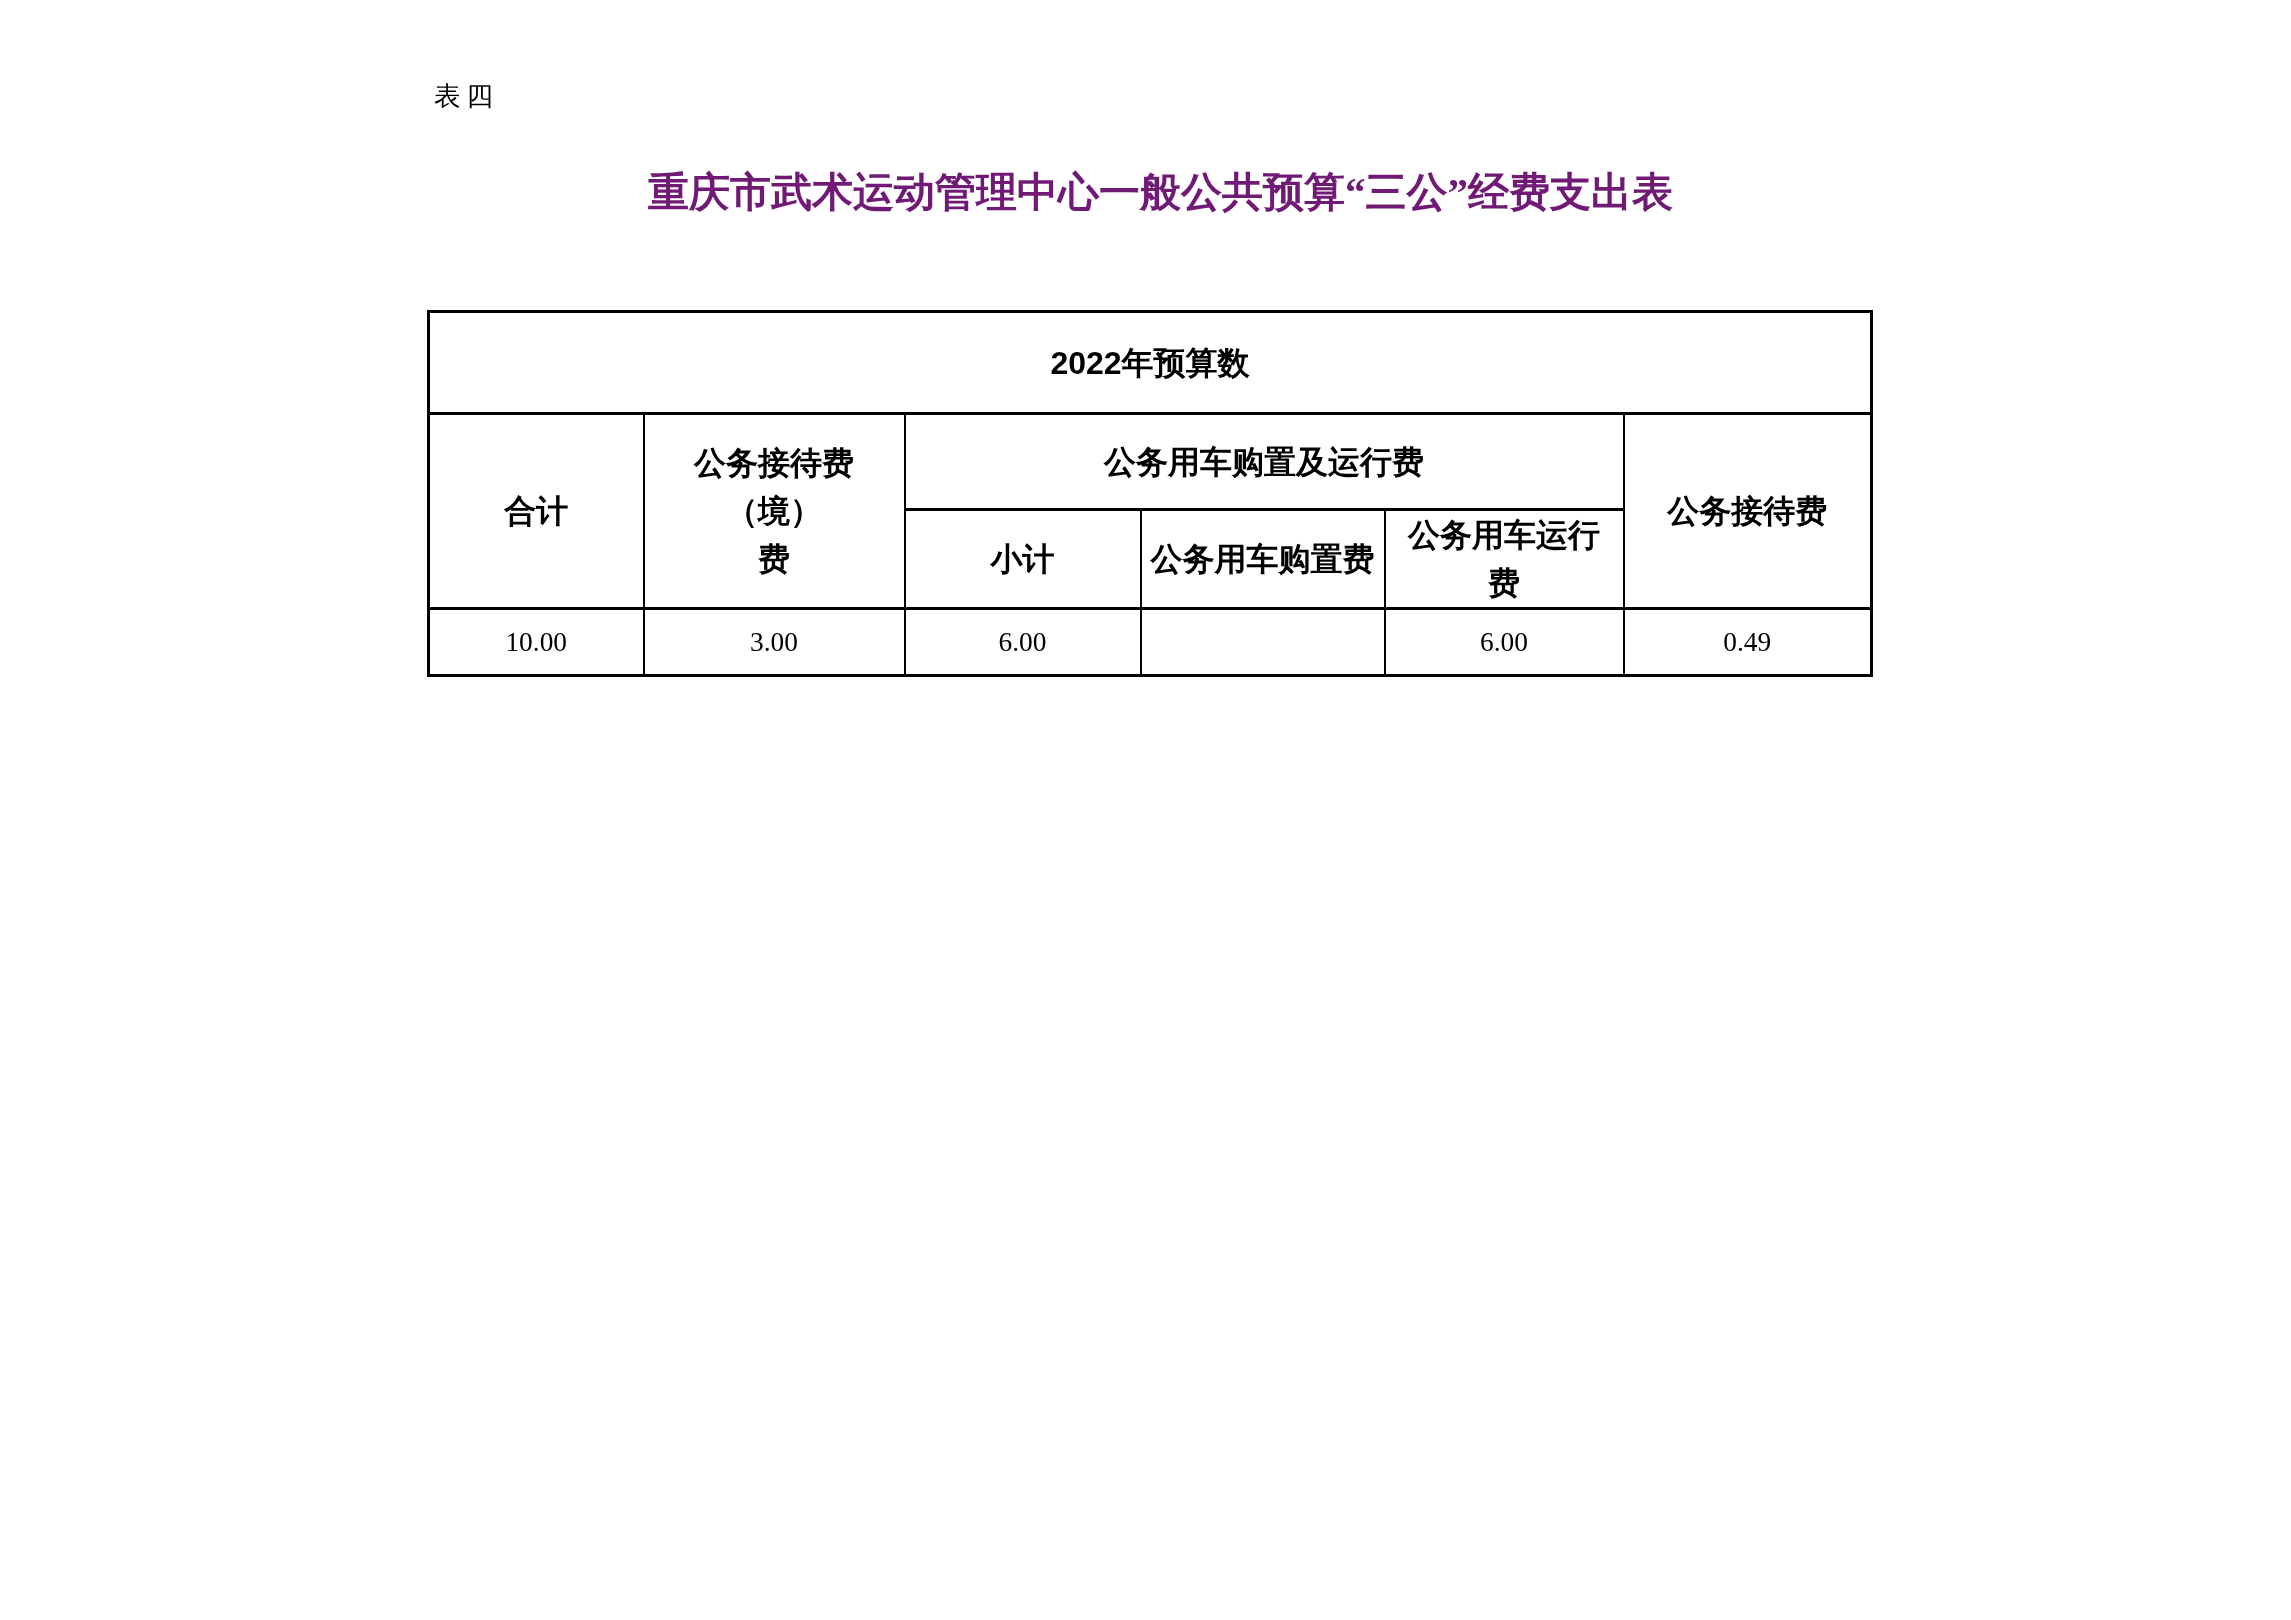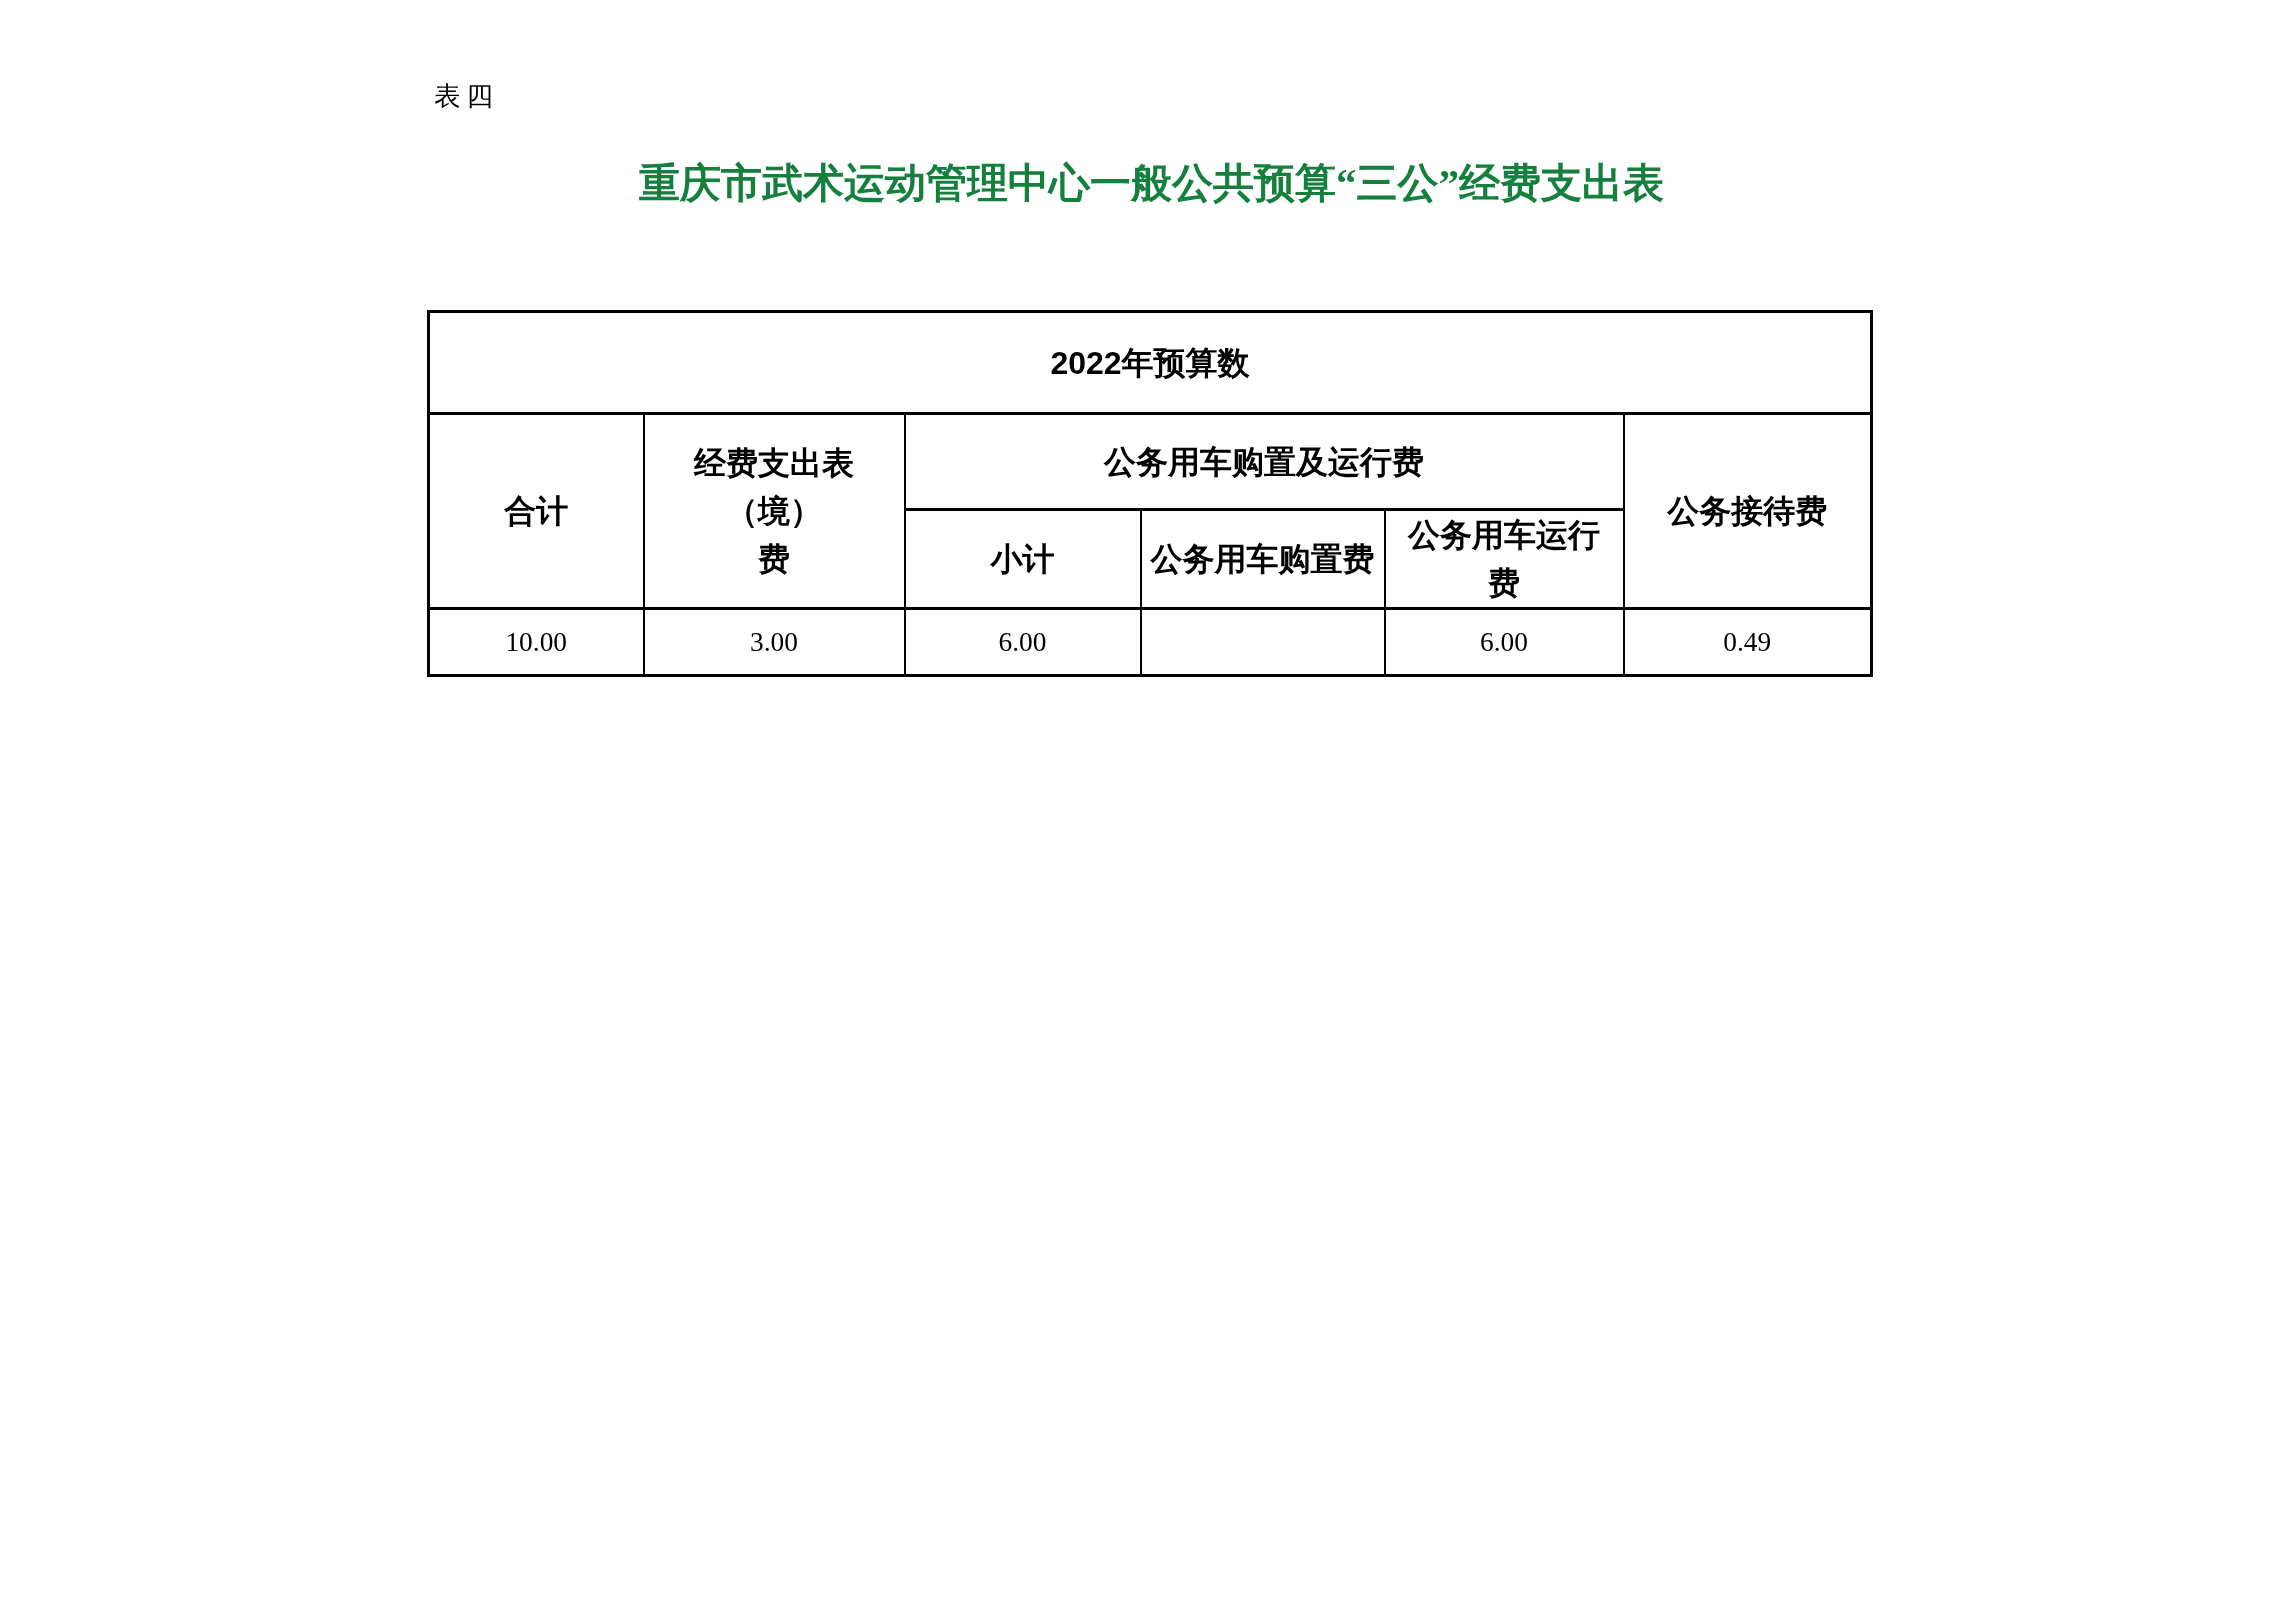--- a/index.html
+++ b/index.html
@@ -22,27 +22,27 @@
     font-family: "Liberation Serif", serif;
     font-size: 26.5px;
     letter-spacing: 5.9px;
     color: #000000;
   }
   .doc-title {
     position: absolute;
     left: 427px;
     top: 155px;
     width: 1443px;
-    margin: 3px;
+    margin: 12px;
     text-align: center;
     font-family: "Liberation Serif", serif;
     font-weight: bold;
     font-size: 41px;
     line-height: 1.25;
-    color: #15803d;
+    color: #701a75;
     white-space: nowrap;
   }
   .unit-note {
     position: absolute;
     left: 427px;
     top: 259px;
     width: 1443px;
     text-align: right;
     font-family: "Liberation Serif", serif;
     font-size: 25.5px;
@@ -102,21 +102,21 @@
       <col style="width:244px">
       <col style="width:239px">
       <col style="width:248px">
     </colgroup>
     <tbody>
       <tr class="row-year">
         <td colspan="6" class="th">2022年预算数</td>
       </tr>
       <tr class="row-head-top">
         <td rowspan="2" class="th">合计</td>
-        <td rowspan="2" class="th">经费支出表（境）
+        <td rowspan="2" class="th">公务接待费（境）
 费</td>
         <td colspan="3" class="th">公务用车购置及运行费</td>
         <td rowspan="2" class="th">公务接待费</td>
       </tr>
       <tr class="row-head-sub">
         <td class="th">小计</td>
         <td class="th">公务用车购置费</td>
         <td class="th">公务用车运行
 费</td>
       </tr>

